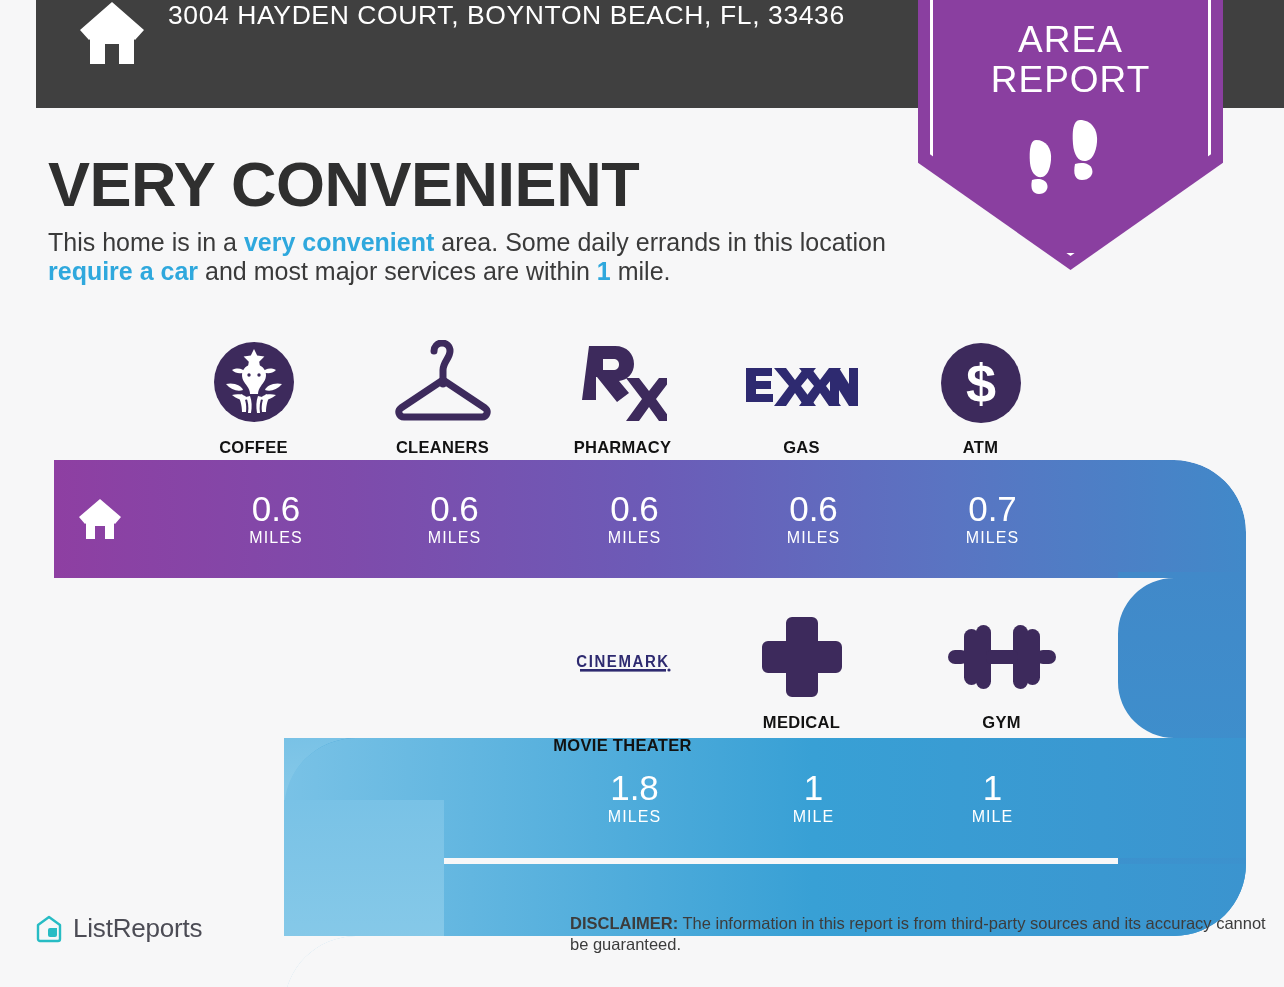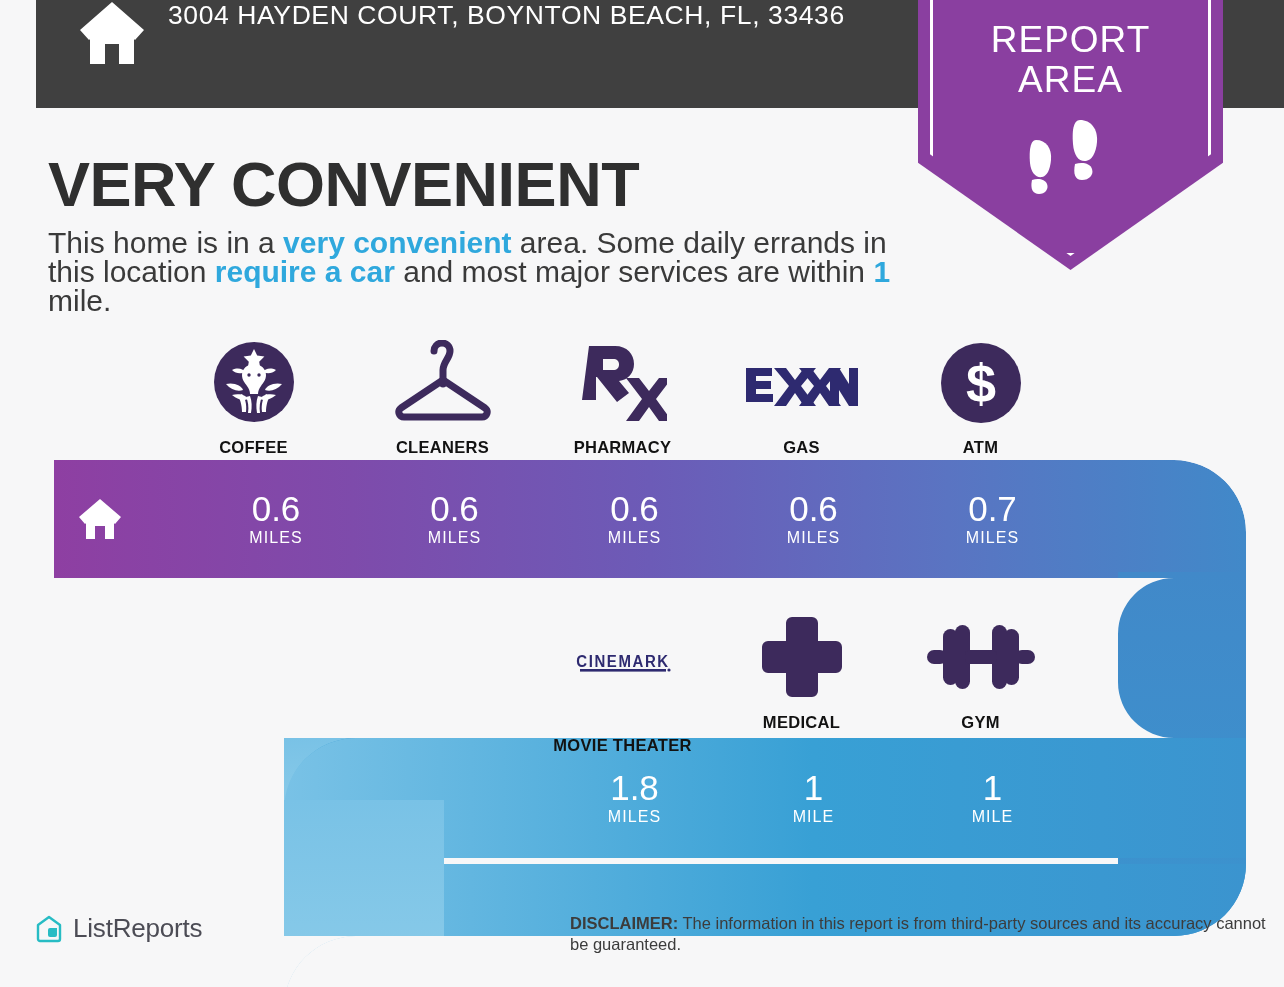--- a/index.html
+++ b/index.html
@@ -44,21 +44,21 @@
   }
   .badge-feet { position:absolute; left:96px; top:128px; width:112px; height:84px; }
 
   
   .headline {
     position:absolute; left:48px; top:148px;
     font-size:63px; font-weight:bold; color:#2f2f2f; letter-spacing:-.5px;
   }
   .subtext {
     position:absolute; left:48px; top:228px; width:860px;
-    font-size:30px; line-height:29px; color:#3a3a3a;
+    font-size:25px; line-height:29px; color:#3a3a3a;
   }
   .hl { color:#2fa8dd; font-weight:bold; }
 
   
   
   .icon-row { position:absolute; width:1284px; }
   .cell {
     position:absolute; width:179px;
     display:flex; flex-direction:column; align-items:center;
   }
@@ -99,22 +99,22 @@
   <svg class="header-home" viewBox="0 0 68 66">
     <path fill="#fff" d="M34 2 L66 30 L57 40 L34 18 L11 40 L2 30 Z"></path>
     <path fill="#fff" d="M12 36 L34 16 L56 36 L56 64 L41 64 L41 44 L27 44 L27 64 L12 64 Z"></path>
   </svg>
   <div class="header-address">3004 HAYDEN COURT, BOYNTON BEACH, FL, 33436</div>
 </div>
 
 <div class="badge">
   <div class="badge-inner"></div>
   <div class="badge-title">
+    <div>AREA</div>
     <div>REPORT</div>
-    <div>AREA</div>
   </div>
   <svg class="badge-feet" viewBox="0 0 112 84">
     <path fill="#fff" d="M22 24 C32 24 38 32 37 44 C36 54 33 60 28 61 C22 62 17 57 16 47 C15 36 16 24 22 24 Z"></path>
     <path fill="#fff" d="M18 64 C24 62 31 63 33 68 C35 73 31 78 25 78 C19 78 16 73 18 64 Z"></path>
     <path fill="#fff" d="M66 4 C77 4 84 13 83 26 C82 37 78 44 72 45 C65 46 60 40 59 28 C58 16 59 4 66 4 Z"></path>
     <path fill="#fff" d="M61 48 C68 46 76 47 78 53 C80 59 75 64 68 64 C61 64 59 58 61 48 Z"></path>
   </svg>
 </div>
 
 <div class="headline">VERY CONVENIENT</div>
@@ -312,21 +312,21 @@
 
   <div class="cell" style="left:712px;">
     <div class="icon-box">
       <svg width="84" height="84" viewBox="0 0 84 84">
         <path fill="#3d2a5c" d="M32 2 h20 a6 6 0 0 1 6 6 v18 h18 a6 6 0 0 1 6 6 v20 a6 6 0 0 1 -6 6 h-18 v18 a6 6 0 0 1 -6 6 h-20 a6 6 0 0 1 -6 -6 v-18 h-18 a6 6 0 0 1 -6 -6 v-20 a6 6 0 0 1 6 -6 h18 v-18 a6 6 0 0 1 6 -6 Z"></path>
       </svg>
     </div>
     <div class="icon-label">MEDICAL</div>
   </div>
 
-  <div class="cell" style="left:891px;">
+  <div class="cell" style="left:912px;">
     <div class="icon-box">
       <svg width="112" height="84" viewBox="0 0 112 84">
         <g fill="#3d2a5c">
           <rect x="2" y="35" width="20" height="14" rx="7"></rect>
           <rect x="90" y="35" width="20" height="14" rx="7"></rect>
           <rect x="18" y="14" width="15" height="56" rx="7.5"></rect>
           <rect x="79" y="14" width="15" height="56" rx="7.5"></rect>
           <rect x="30" y="10" width="15" height="64" rx="7.5"></rect>
           <rect x="67" y="10" width="15" height="64" rx="7.5"></rect>
           <rect x="40" y="35" width="32" height="14" rx="5"></rect>

